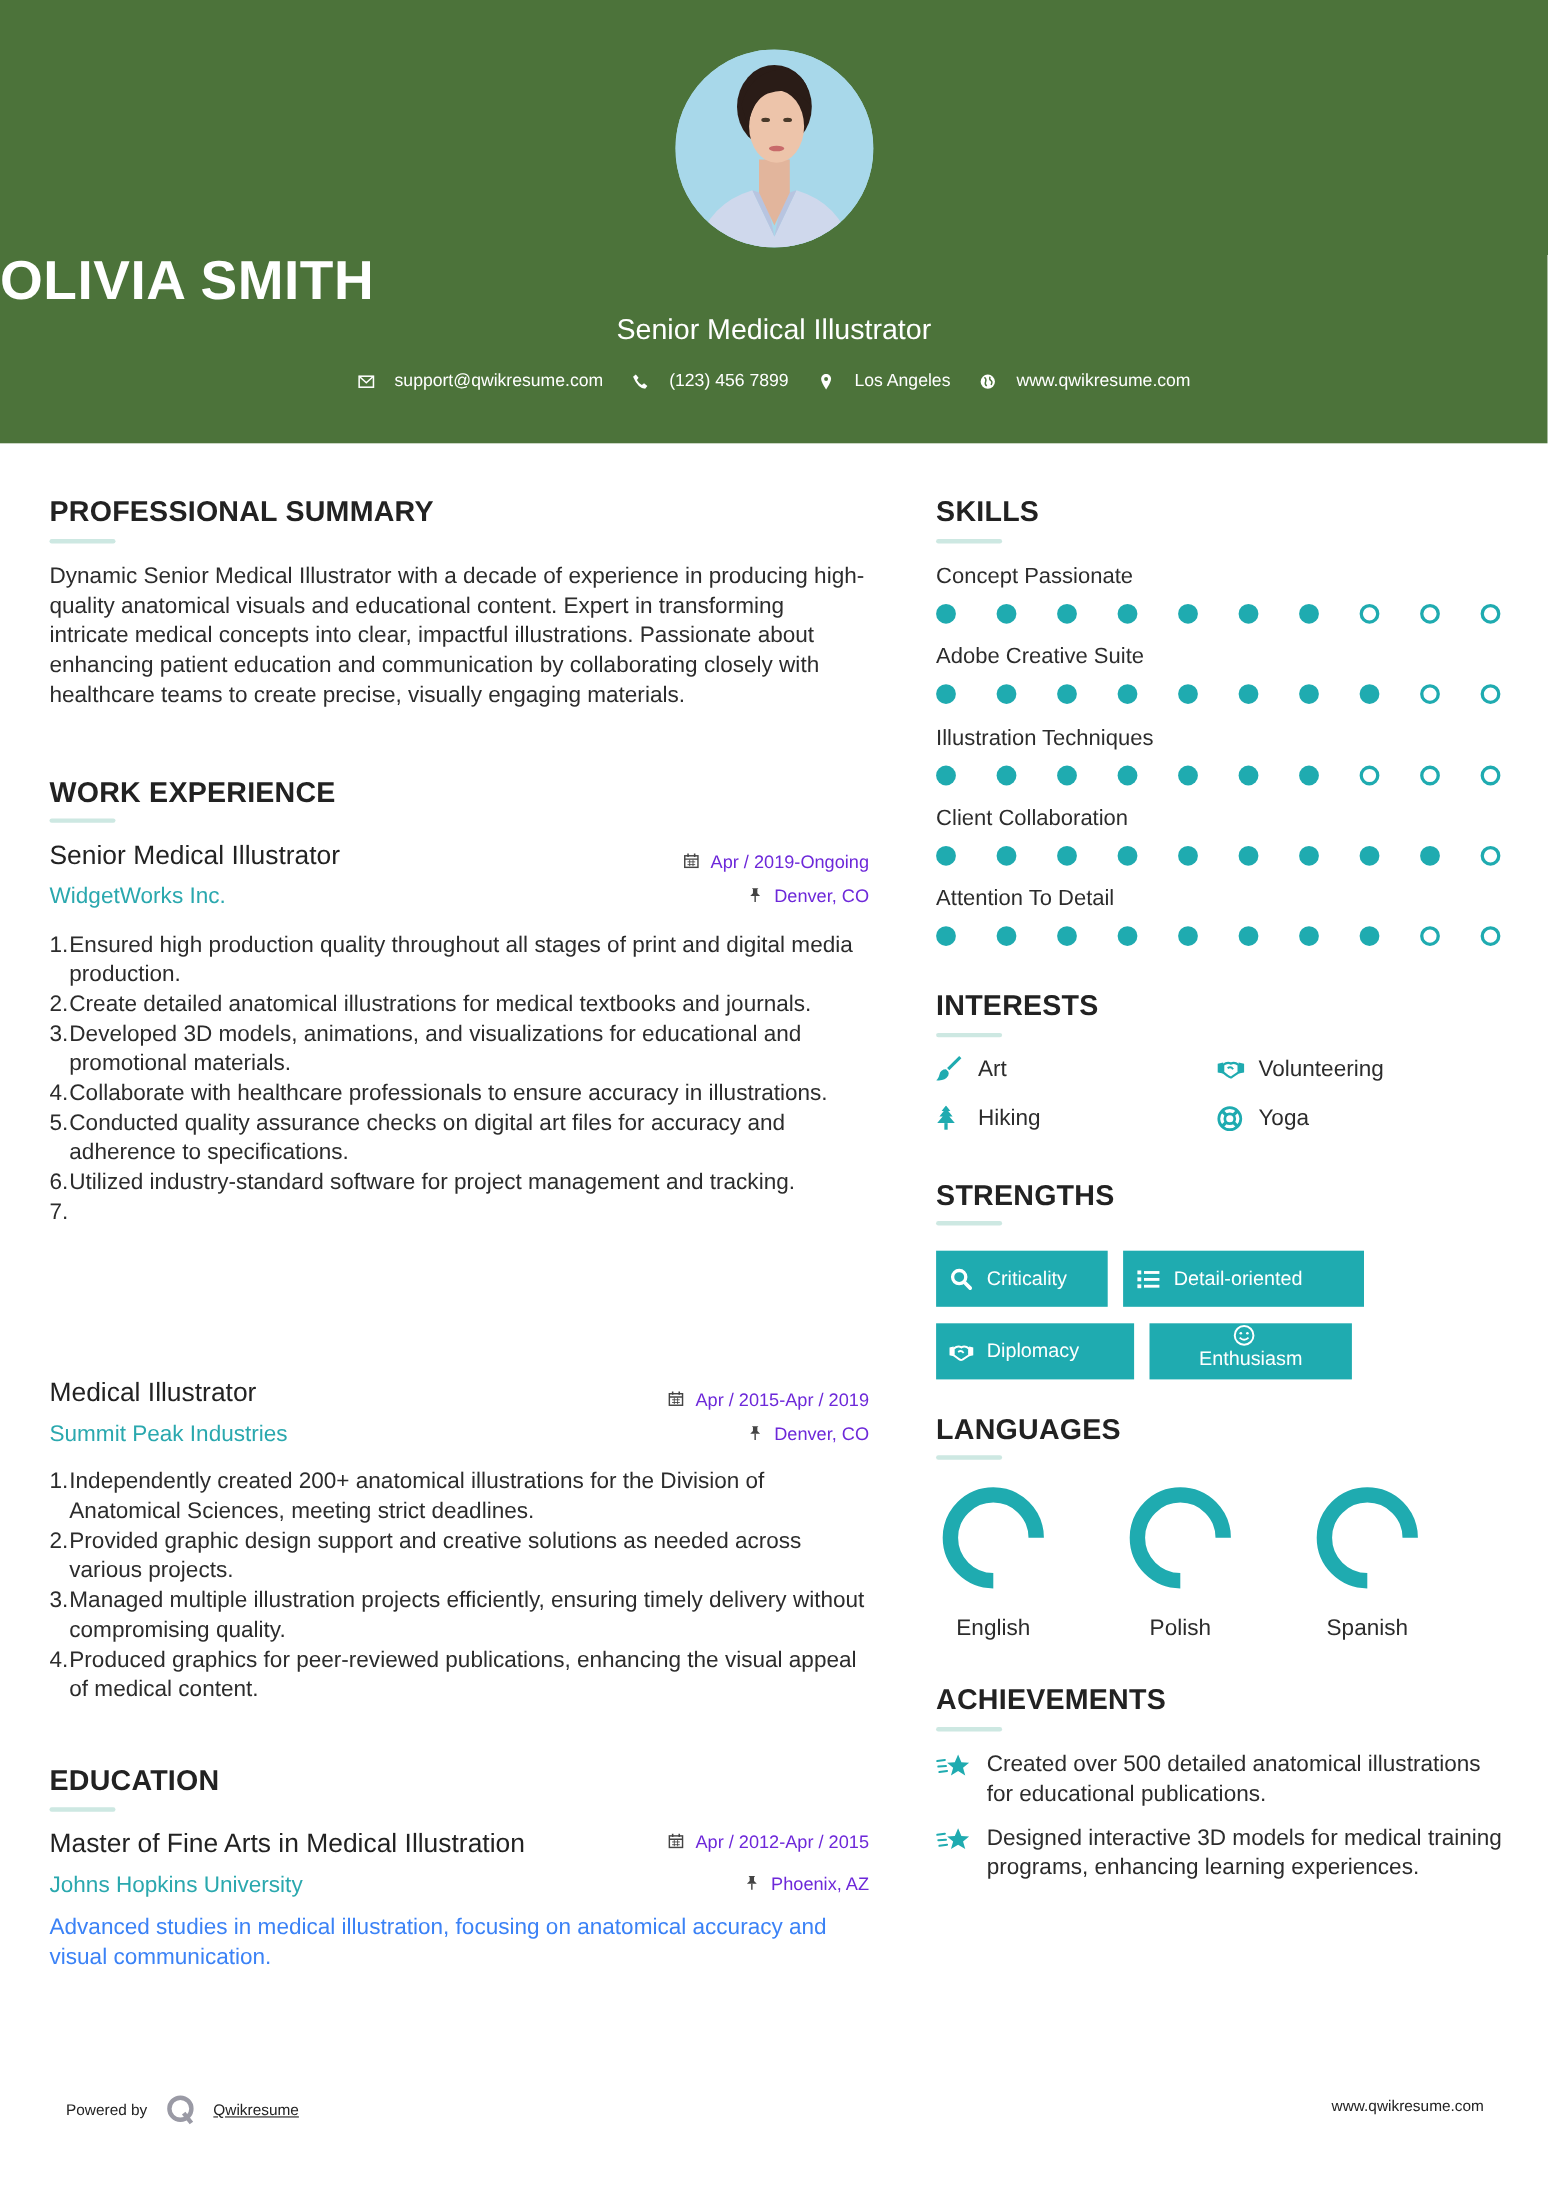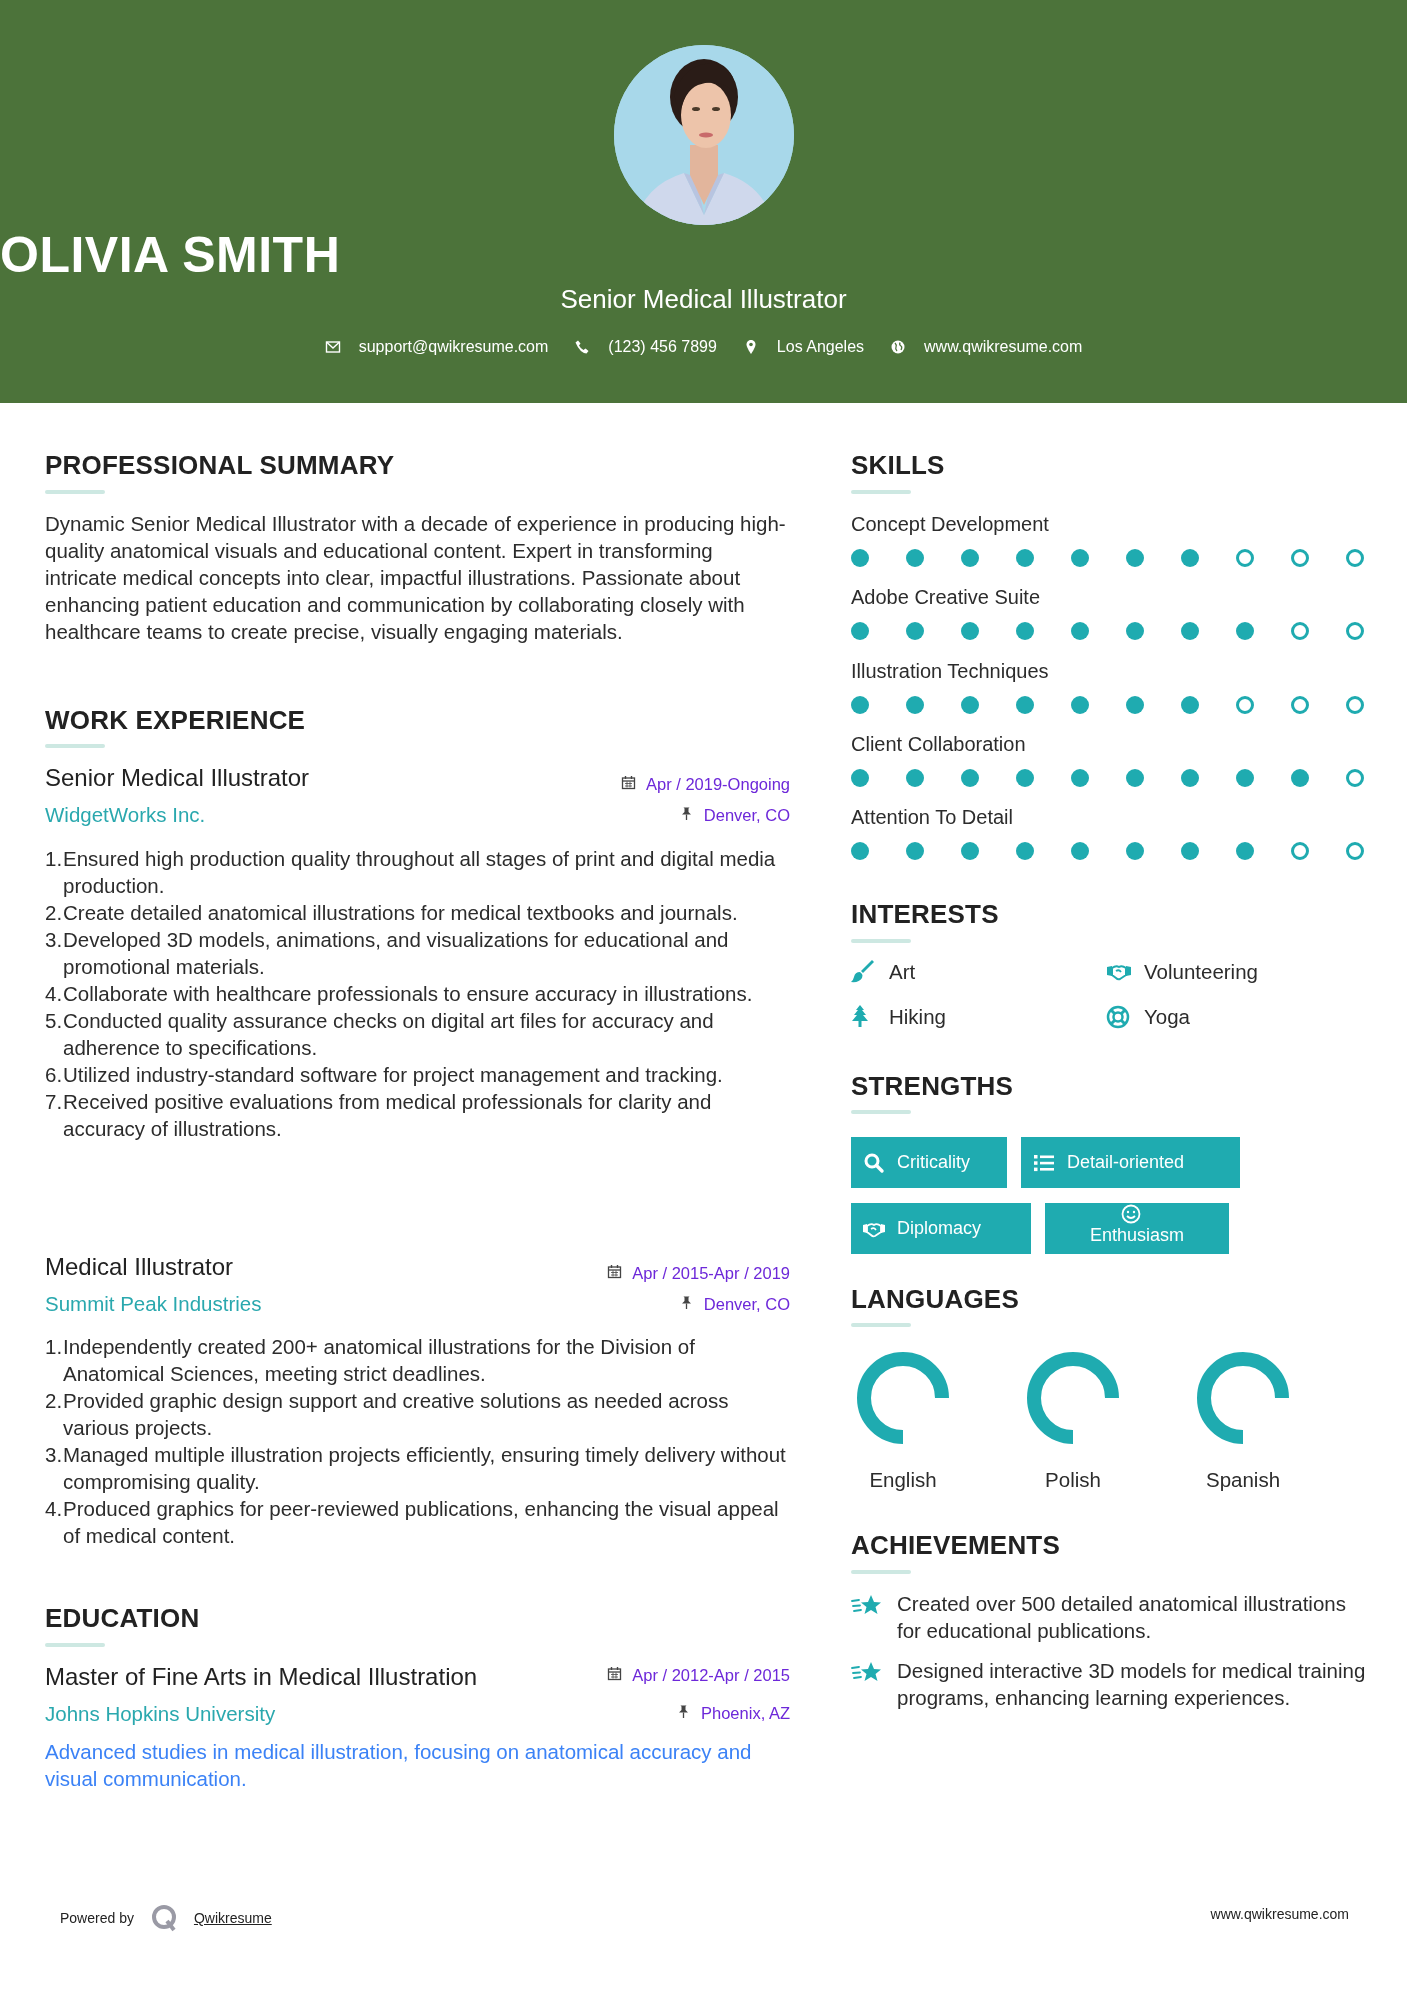--- a/index.html
+++ b/index.html
@@ -159,21 +159,21 @@
   </span>
   <span>Denver, CO</span>
 </div>
 <ol class="blist" style="top:845px;">
   <li><span class="num">1.</span><span>Ensured high production quality throughout all stages of print and digital media production.</span></li>
   <li><span class="num">2.</span><span>Create detailed anatomical illustrations for medical textbooks and journals.</span></li>
   <li><span class="num">3.</span><span>Developed 3D models, animations, and visualizations for educational and promotional materials.</span></li>
   <li><span class="num">4.</span><span>Collaborate with healthcare professionals to ensure accuracy in illustrations.</span></li>
   <li><span class="num">5.</span><span>Conducted quality assurance checks on digital art files for accuracy and adherence to specifications.</span></li>
   <li><span class="num">6.</span><span>Utilized industry-standard software for project management and tracking.</span></li>
-  <li><span class="num">7.</span><span>Received positive evaluations from medical professionals for clarity and accuracy of illustrations.</span></li>
+  <li><span class="num">7.</span></li>
 </ol>
 
 <div class="job-title" style="top:1253px;">Medical Illustrator</div>
 <div class="company" style="top:1292px;">Summit Peak Industries</div>
 <div class="meta" style="top:1264px;">
   <span class="mic">
     <svg viewBox="0 0 15 15">
         <rect x="1.5" y="3" width="12" height="10.5" fill="none" stroke="#444" stroke-width="1.3"></rect>
         <line x1="1.5" y1="6" x2="13.5" y2="6" stroke="#444" stroke-width="1.3"></line>
         <line x1="4.5" y1="1" x2="4.5" y2="4" stroke="#444" stroke-width="1.4"></line>
@@ -222,21 +222,21 @@
         <line x1="7.5" y1="8.5" x2="7.5" y2="14" stroke="#444" stroke-width="1.3"></line>
       </svg>
   </span>
   <span>Phoenix, AZ</span>
 </div>
 <div class="edu-desc">Advanced studies in medical illustration, focusing on anatomical accuracy and visual communication.</div>
 
 <div class="sec-head" style="left:851px; top:450px;">SKILLS</div>
 <div class="sec-bar" style="left:851px; top:490px;"></div>
 
-<div class="skill-name" style="top:513px;">Concept Development</div>
+<div class="skill-name" style="top:513px;">Concept Passionate</div>
 <div class="dots" style="top:549px;">
     <span class="dot on"></span>
     <span class="dot on"></span>
     <span class="dot on"></span>
     <span class="dot on"></span>
     <span class="dot on"></span>
     <span class="dot on"></span>
     <span class="dot on"></span>
     <span class="dot off"></span>
     <span class="dot off"></span>

